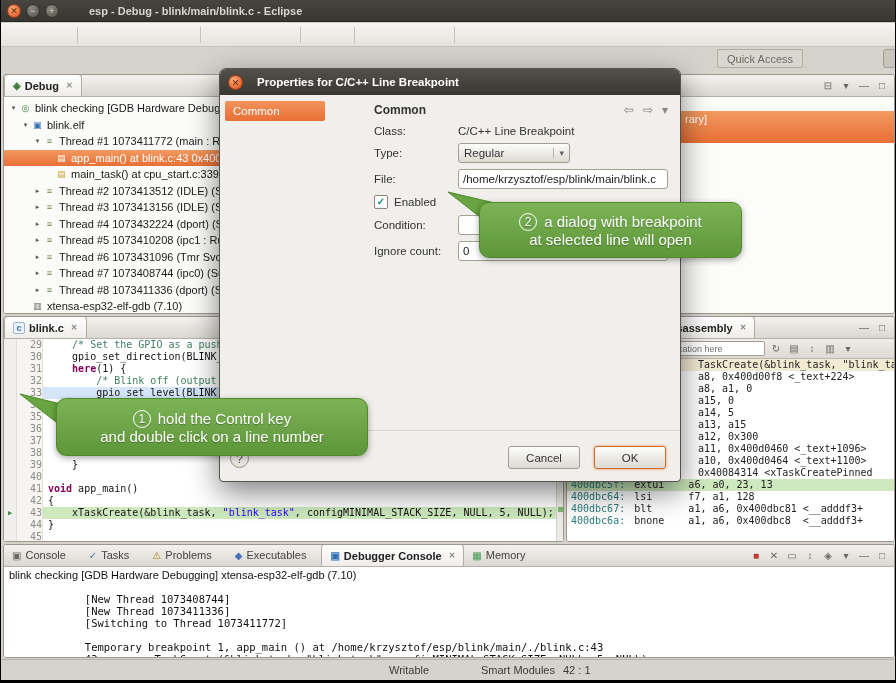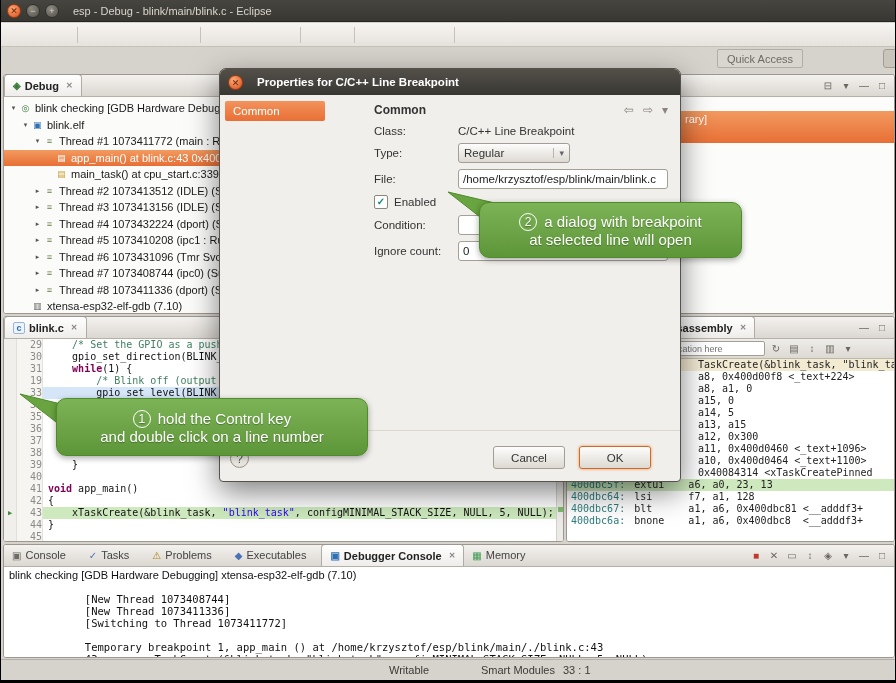--- a/index.html
+++ b/index.html
@@ -7,21 +7,21 @@
   .screen { position:absolute; left:1px; right:1px; top:0; bottom:3px; background:#d6d2cc; overflow:hidden; }
 
   
   .titlebar { position:absolute; left:0; top:0; width:100%; height:22px;
     background:linear-gradient(#474540,#393732); border-bottom:1px solid #26251f;
     display:flex; align-items:center; }
   .winbtns { display:flex; gap:5px; margin-left:6px; }
   .winbtn { width:14px; height:14px; border-radius:50%; font-size:9px; line-height:13px; text-align:center; cursor:default; }
   .winbtn.close { background:radial-gradient(circle at 35% 30%,#f9a877,#dd4f1c); border:1px solid #a33c10; color:#692806; }
   .winbtn.min,.winbtn.max { background:radial-gradient(circle at 35% 30%,#8d8a82,#54514b); border:1px solid #32302b; color:#d8d4cc; }
-  .title-text { margin-left:14px; font-size:11px; font-weight:normal; color:#d9d5cd; }
+  .title-text { margin-left:30px; font-size:11px; font-weight:bold; color:#d9d5cd; }
 
   
   .toolbar { position:absolute; left:0; top:23px; width:100%; height:24px;
     background:linear-gradient(#f7f5f2,#e6e2dc); border-bottom:1px solid #c6c1ba;
     display:flex; align-items:center; padding:0 4px; gap:1px; }
   .tb-icon { width:22px; height:20px; display:flex; align-items:center; justify-content:center;
     font-size:12px; border-radius:3px; }
   .tb-icon.tb-sep { width:1px; height:16px; background:#c6c1ba; margin:0 3px; border-radius:0; }
   .band2 { position:absolute; left:16px; top:47px; width:100%; height:24px; }
   .quick-access { position:absolute; right:108px; top:2px; width:86px; height:19px;
@@ -134,21 +134,21 @@
     font-size:11.5px; padding:0 4px; color:#222; font-family:"Liberation Sans",sans-serif; }
   .combo { width:112px; height:20px; background:linear-gradient(#fdfdfc,#ddd9d2); border:1px solid #a39d94;
     border-radius:3px; display:flex; align-items:center; font-size:11.5px; color:#333; padding:0 5px; }
   .combo-arrow { margin-left:auto; font-size:9px; color:#666; border-left:1px solid #b8b3ab; padding-left:5px; }
   .checkbox { width:14px; height:14px; background:#fff; border:1px solid #8c867b; border-radius:2px;
     font-size:10px; line-height:12px; text-align:center; color:#0e8a7a; font-weight:bold; margin-right:6px; }
   .dlg-footer-line { position:absolute; left:0; right:0; bottom:50px; border-top:1px solid #dcd8d0; }
   .help-btn { position:absolute; left:10px; bottom:13px; width:19px; height:19px; border-radius:50%;
     border:1px solid #9a948a; background:linear-gradient(#fdfdfc,#e4e0d9); color:#555; font-size:12px;
     display:flex; align-items:center; justify-content:center; }
-  .dlg-buttons { position:absolute; right:29px; bottom:12px; display:flex; gap:14px; }
+  .dlg-buttons { position:absolute; right:14px; bottom:12px; display:flex; gap:14px; }
   .btn { width:72px; height:23px; background:linear-gradient(#fdfdfc,#ddd9d2); border:1px solid #a39d94;
     border-radius:3px; font-size:11.5px; color:#333; font-family:"Liberation Sans",sans-serif; }
   .btn.ok { border:1px solid #cf6a2c; box-shadow:0 0 3px #e9914f; }
 
   
   .tail { position:absolute; z-index:98; }
   .tail polygon { fill:#68a43f; stroke:#4f8a2b; stroke-width:1; }
   .callout { position:absolute; z-index:99; background:linear-gradient(#7cb357,#5d9638);
     border:1px solid #4f8a2b; border-radius:10px; color:#fff; font-size:15px;
     display:flex; flex-direction:column; align-items:center; justify-content:center;
@@ -327,25 +327,25 @@
           <span class="code-text" data-name="code-line"><span class="c-plain">    </span><span class="c-com">/* Set the GPIO as a push/</span></span>
         </div>
         <div class="code-row" data-name="code-row">
           <span class="code-marker" data-name="editor-margin-marker"></span>
           <span class="code-no" data-name="line-number">30</span>
           <span class="code-text" data-name="code-line"><span class="c-plain">    gpio_set_direction(BLINK_G</span></span>
         </div>
         <div class="code-row" data-name="code-row">
           <span class="code-marker" data-name="editor-margin-marker"></span>
           <span class="code-no" data-name="line-number">31</span>
-          <span class="code-text" data-name="code-line"><span class="c-plain">    </span><span class="c-kw">while</span><span class="c-plain">(1) {</span></span>
-        </div>
-        <div class="code-row" data-name="code-row">
-          <span class="code-marker" data-name="editor-margin-marker"></span>
-          <span class="code-no" data-name="line-number">19</span>
+          <span class="code-text" data-name="code-line"><span class="c-plain">    </span><span class="c-kw">here</span><span class="c-plain">(1) {</span></span>
+        </div>
+        <div class="code-row" data-name="code-row">
+          <span class="code-marker" data-name="editor-margin-marker"></span>
+          <span class="code-no" data-name="line-number">32</span>
           <span class="code-text" data-name="code-line"><span class="c-plain">        </span><span class="c-com">/* Blink off (output l</span></span>
         </div>
         <div class="code-row hl-blue" data-name="code-row">
           <span class="code-marker" data-name="editor-margin-marker"></span>
           <span class="code-no" data-name="line-number">33</span>
           <span class="code-text" data-name="code-line"><span class="c-plain">        gpio_set_level(BLINK_G</span></span>
         </div>
         <div class="code-row" data-name="code-row">
           <span class="code-marker" data-name="editor-margin-marker"></span>
           <span class="code-no" data-name="line-number">34</span>
@@ -563,21 +563,21 @@
           <div class="cline" data-name="console-line">
             <span>43        xTaskCreate(&amp;blink_task, "blink_task", configMINIMAL_STACK_SIZE, NULL, 5, NULL);</span>
           </div>
         </div>
     </div>
   </div>
 
   <div class="statusbar" data-name="status-bar">
     <span class="sb-writable" data-name="status-writable">Writable</span>
     <span class="sb-insert" data-name="status-insert-mode">Smart Modules</span>
-    <span class="sb-caret" data-name="status-caret-position">33 : 1</span>
+    <span class="sb-caret" data-name="status-caret-position">42 : 1</span>
   </div>
 
   <div class="dialog" data-name="breakpoint-properties-dialog">
     <div class="dialog-titlebar" data-name="dialog-titlebar">
       <span class="dialog-close" data-name="dialog-close-button">✕</span>
       <span class="dialog-title" data-name="dialog-title">Properties for C/C++ Line Breakpoint</span>
     </div>
     <div class="dlg-sidebar-item" data-name="dialog-sidebar-item-common">Common</div>
     <div class="dlg-content" data-name="dialog-content">
       <div class="dlg-header-row">

